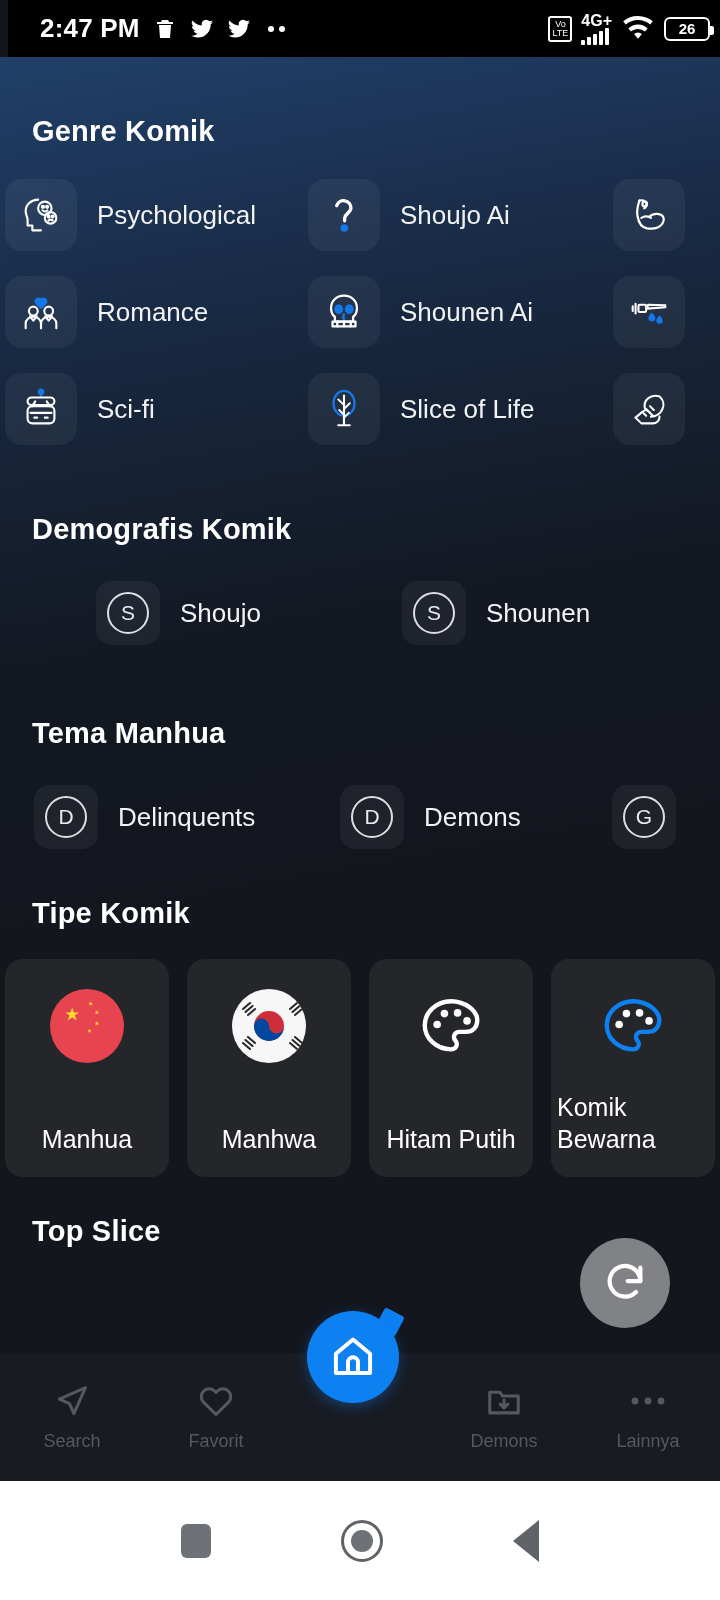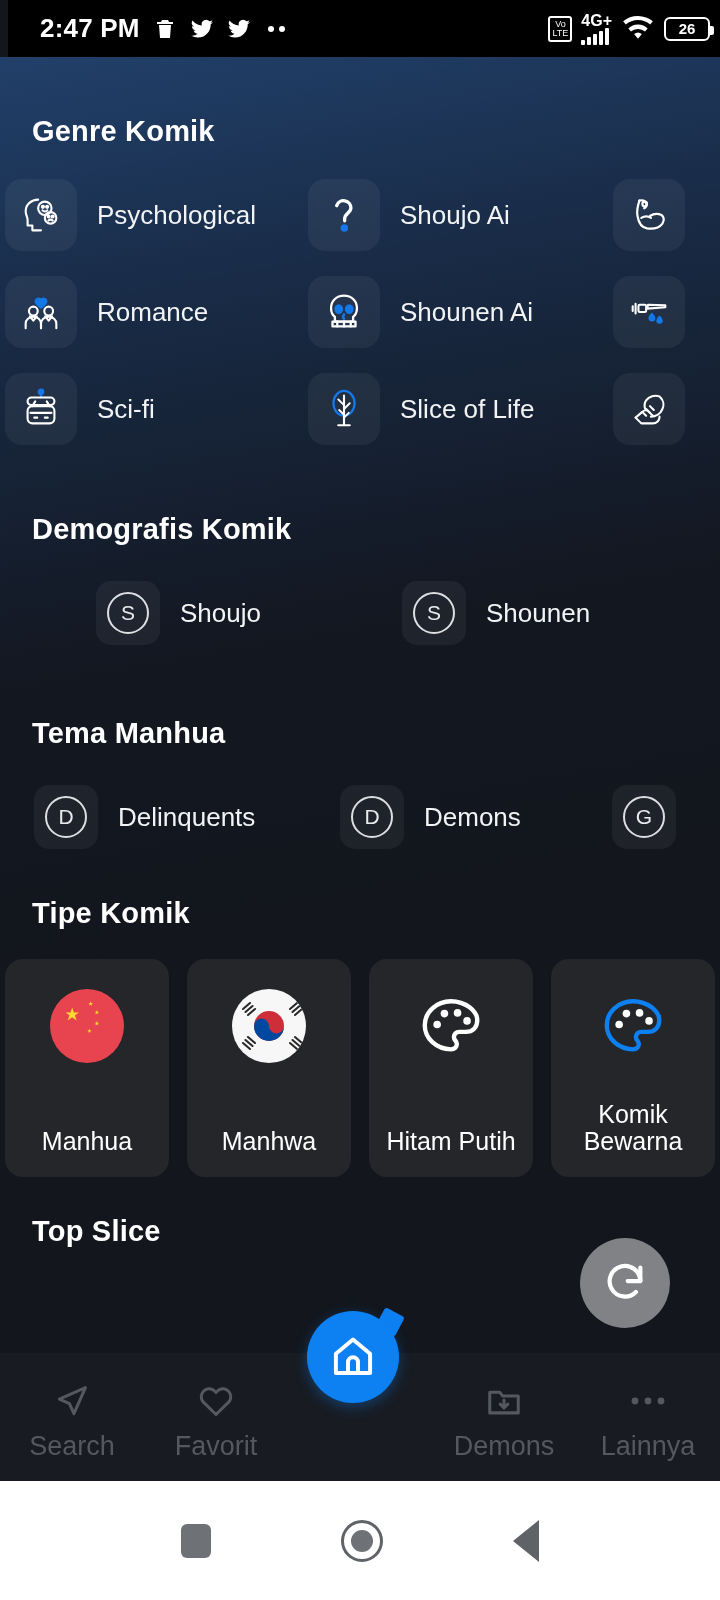--- a/index.html
+++ b/index.html
@@ -81,41 +81,41 @@
   }
 
   
   .type-row{ display:flex; gap:18px; }
   .type-card{
     width:164px;height:218px;border-radius:18px;background:#242629;
     display:flex;flex-direction:column;align-items:center;
     padding-top:30px;flex:0 0 auto;
   }
   .type-label{
-    font-size:25px;color:#fff;text-align:center;line-height:27px;
+    font-size:25px;color:#fff;line-height:32px;
     margin-top:auto;margin-bottom:22px;padding:0 6px;
   }
   .flag{ width:74px;height:74px;border-radius:50%;overflow:hidden;position:relative; }
 
   
   .refresh-fab{
     position:absolute; width:90px;height:90px;border-radius:50%;
     background:#808285; display:flex;align-items:center;justify-content:center;
   }
 
   
   .bottomnav{
     position:absolute; left:0; bottom:0; width:720px; height:128px;
     background:#181b22; display:flex; align-items:flex-start;
   }
   .nav-item{
     flex:1; display:flex; flex-direction:column; align-items:center;
     padding-top:28px; color:#55585f;
   }
-  .nav-label{ font-size:27px; color:#55585f; margin-top:10px; }
+  .nav-label{ font-size:18px; color:#55585f; margin-top:10px; }
   .nav-icon{ height:40px; display:flex; align-items:center; justify-content:center; }
   .home-fab{
     position:absolute; left:307px; bottom:78px;
     width:92px;height:92px;border-radius:50%;background:#0d80f2;
     display:flex;align-items:center;justify-content:center;
     box-shadow:0 4px 14px rgba(13,128,242,.35);
   }
   .home-accent{
     position:absolute; left:379px; bottom:148px;
     width:22px;height:22px;background:#0d80f2;transform:rotate(28deg);

